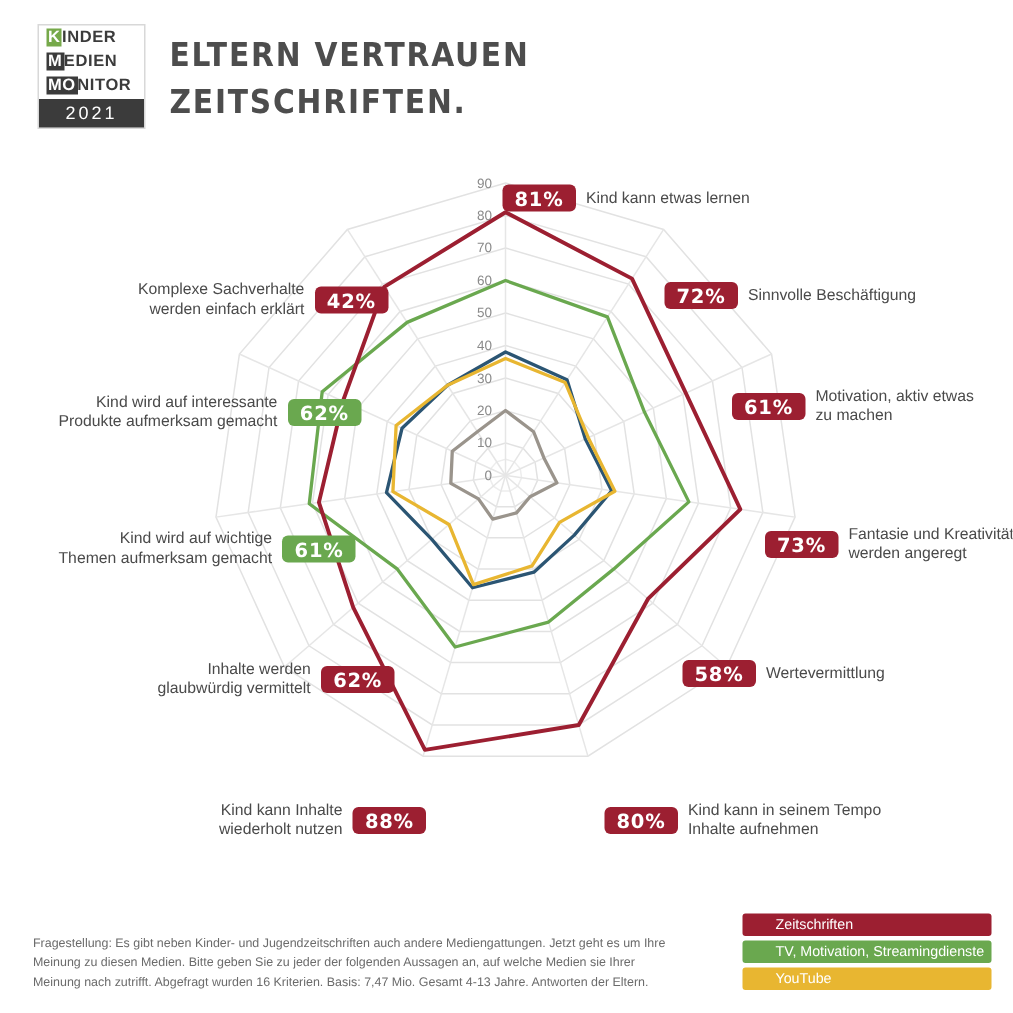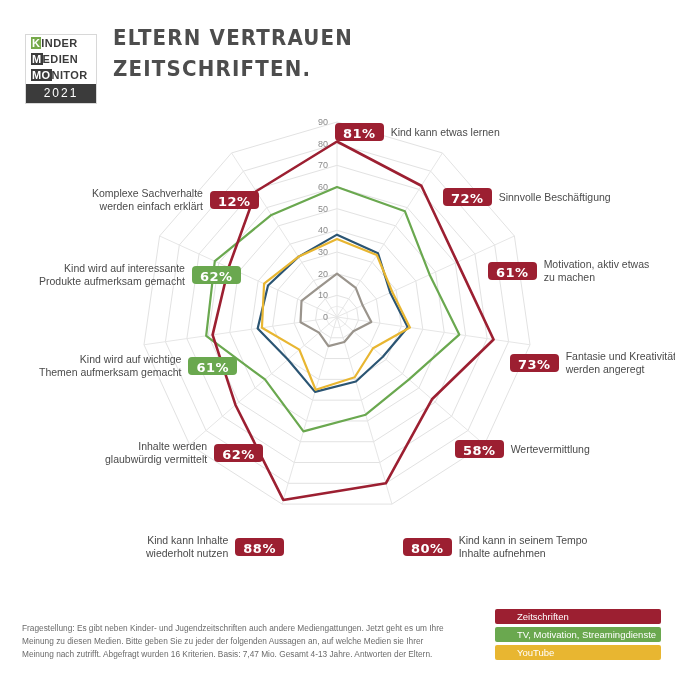--- a/index.html
+++ b/index.html
@@ -17,21 +17,21 @@
   }
 
   
   #header {
     position: absolute;
     left: 0; top: 0;
     width: 675px; height: 110px;
   }
   #logo {
     position: absolute;
-    left: 25px; top: 34px;
+    left: 25px; top: 16px;
     width: 72px; height: 70px;
     background: #ffffff;
     border: 1px solid #d8d8d8;
     box-sizing: border-box;
   }
   .logo-row {
     height: 16px;
     line-height: 16px;
     font-size: 11px;
     font-weight: bold;
@@ -285,21 +285,21 @@
 
 <div class="callout rtl" style="left:39px; top:262px;">
   <div class="badge green">62%</div>
   <div class="clabel">
     <div>Kind wird auf interessante</div>
     <div>Produkte aufmerksam gemacht</div>
   </div>
 </div>
 
 <div class="callout rtl" style="left:92px; top:187px;">
-  <div class="badge red">12%</div>
+  <div class="badge red">42%</div>
   <div class="clabel">
     <div>Komplexe Sachverhalte</div>
     <div>werden einfach erklärt</div>
   </div>
 </div>
 
 <div id="legend">
   <div class="legend-item" style="background: rgb(156, 31, 49);">
     <span>Zeitschriften</span>
   </div>

